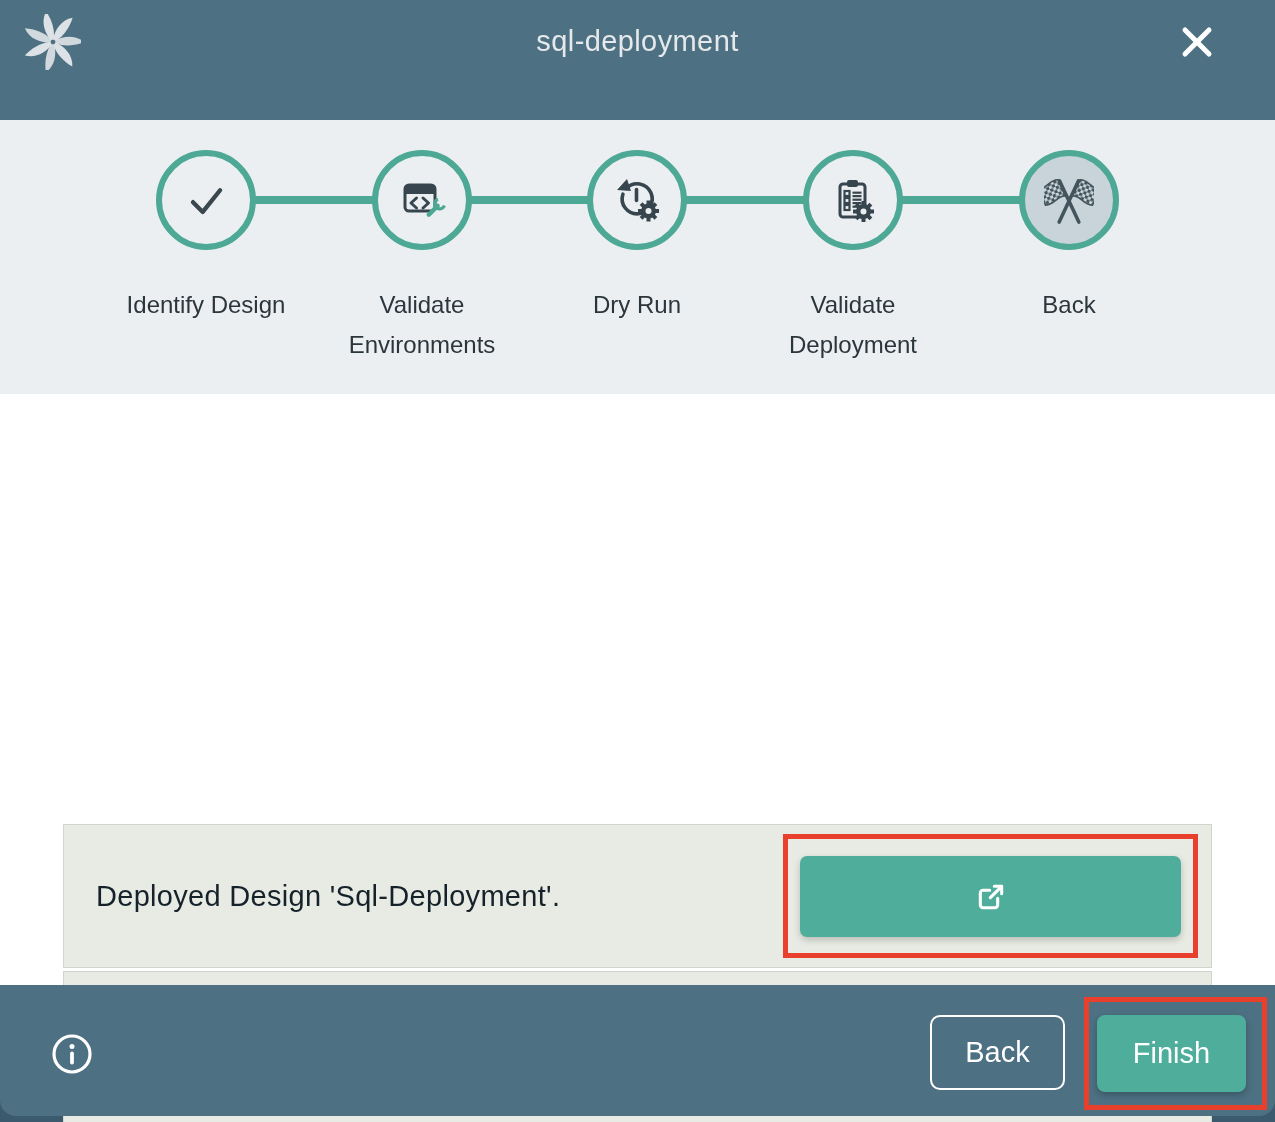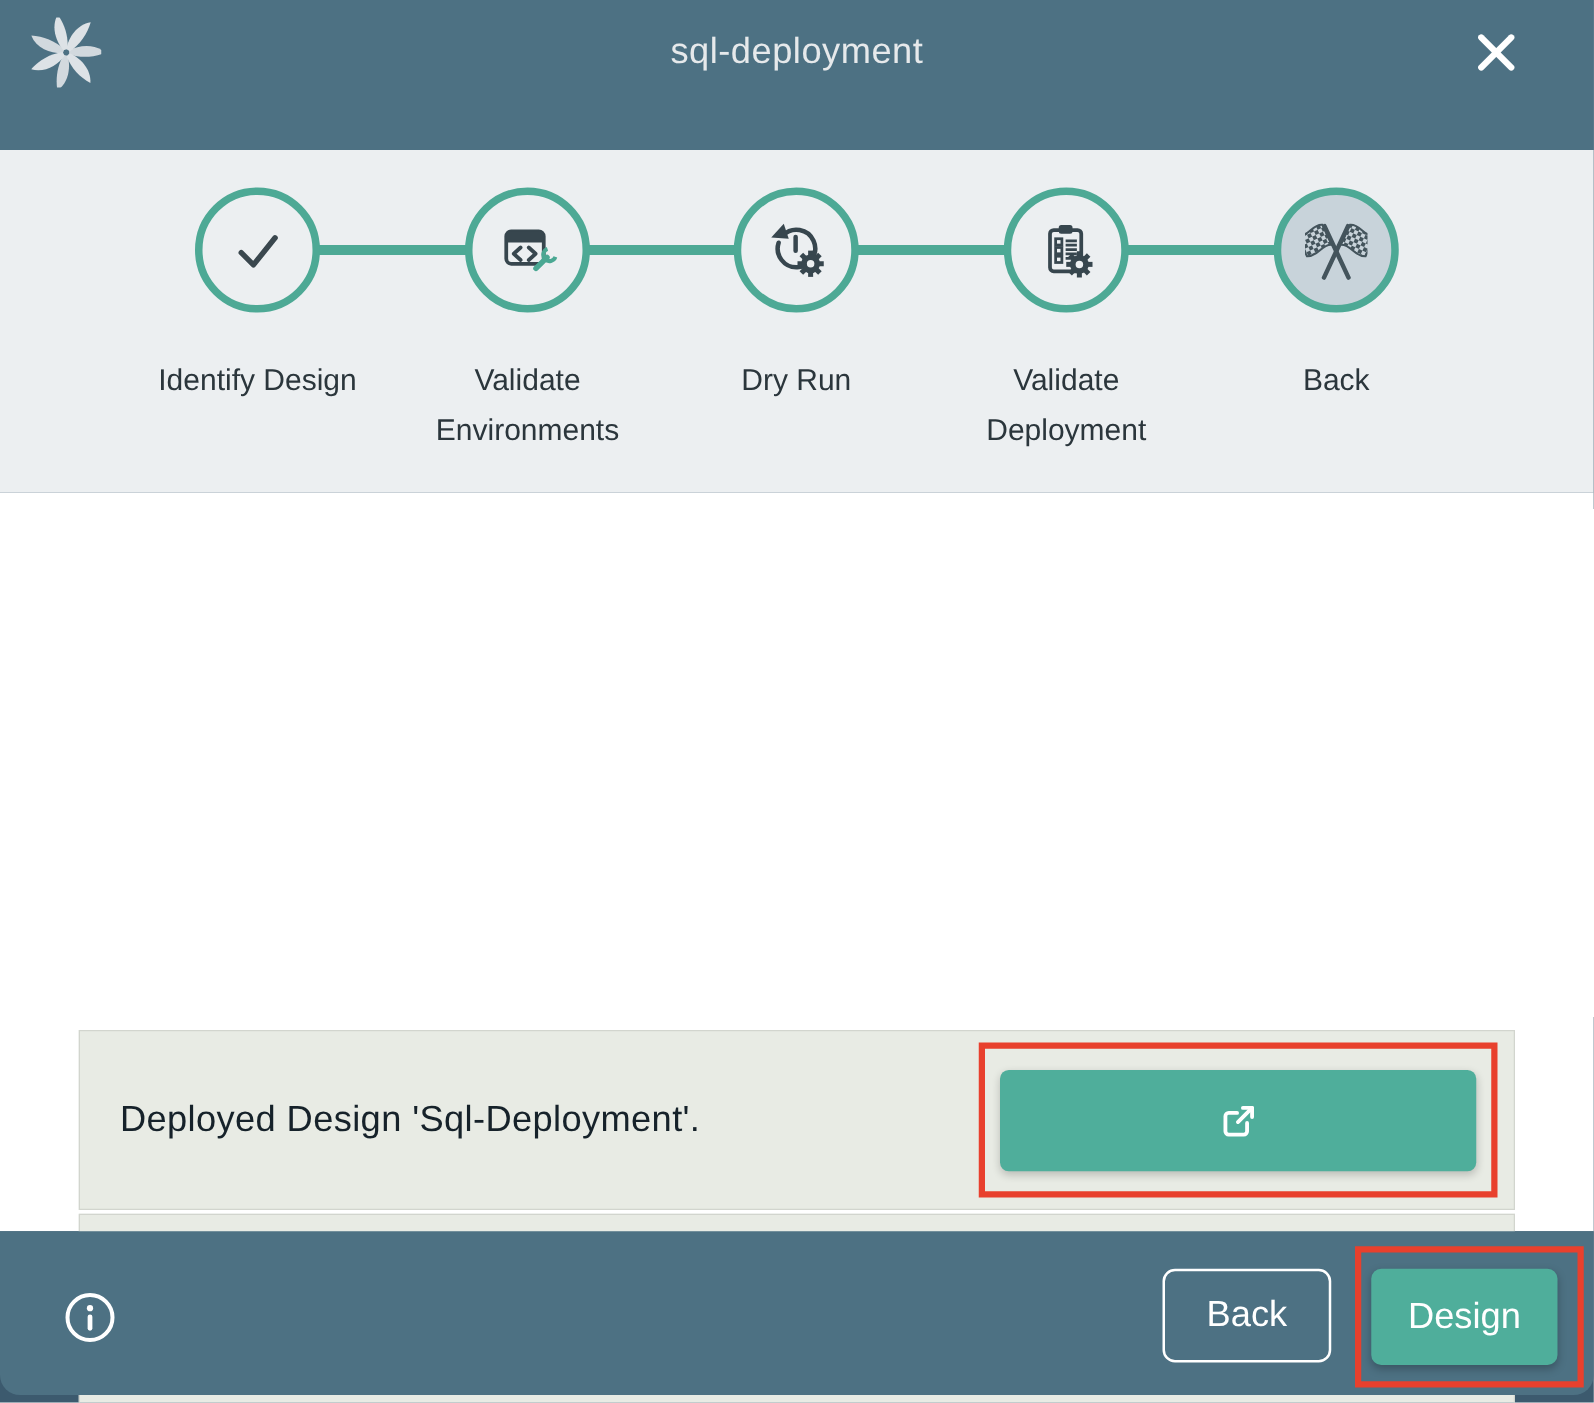--- a/index.html
+++ b/index.html
@@ -249,16 +249,16 @@
   <svg class="info" width="44" height="44" viewBox="0 0 44 44">
     <circle cx="22" cy="22" r="18" fill="none" stroke="#ffffff" stroke-width="3.2"></circle>
     <circle cx="22" cy="14.5" r="2.5" fill="#ffffff"></circle>
     <rect x="20.1" y="19.5" width="3.8" height="13" rx="1.9" fill="#ffffff"></rect>
   </svg>
   <button class="back-btn">
     <span>Back</span>
   </button>
   <div class="annot annot-2"></div>
   <button class="finish-btn">
-    <span>Design</span>
+    <span>Finish</span>
   </button>
 
 </div>
 
 </body></html>

